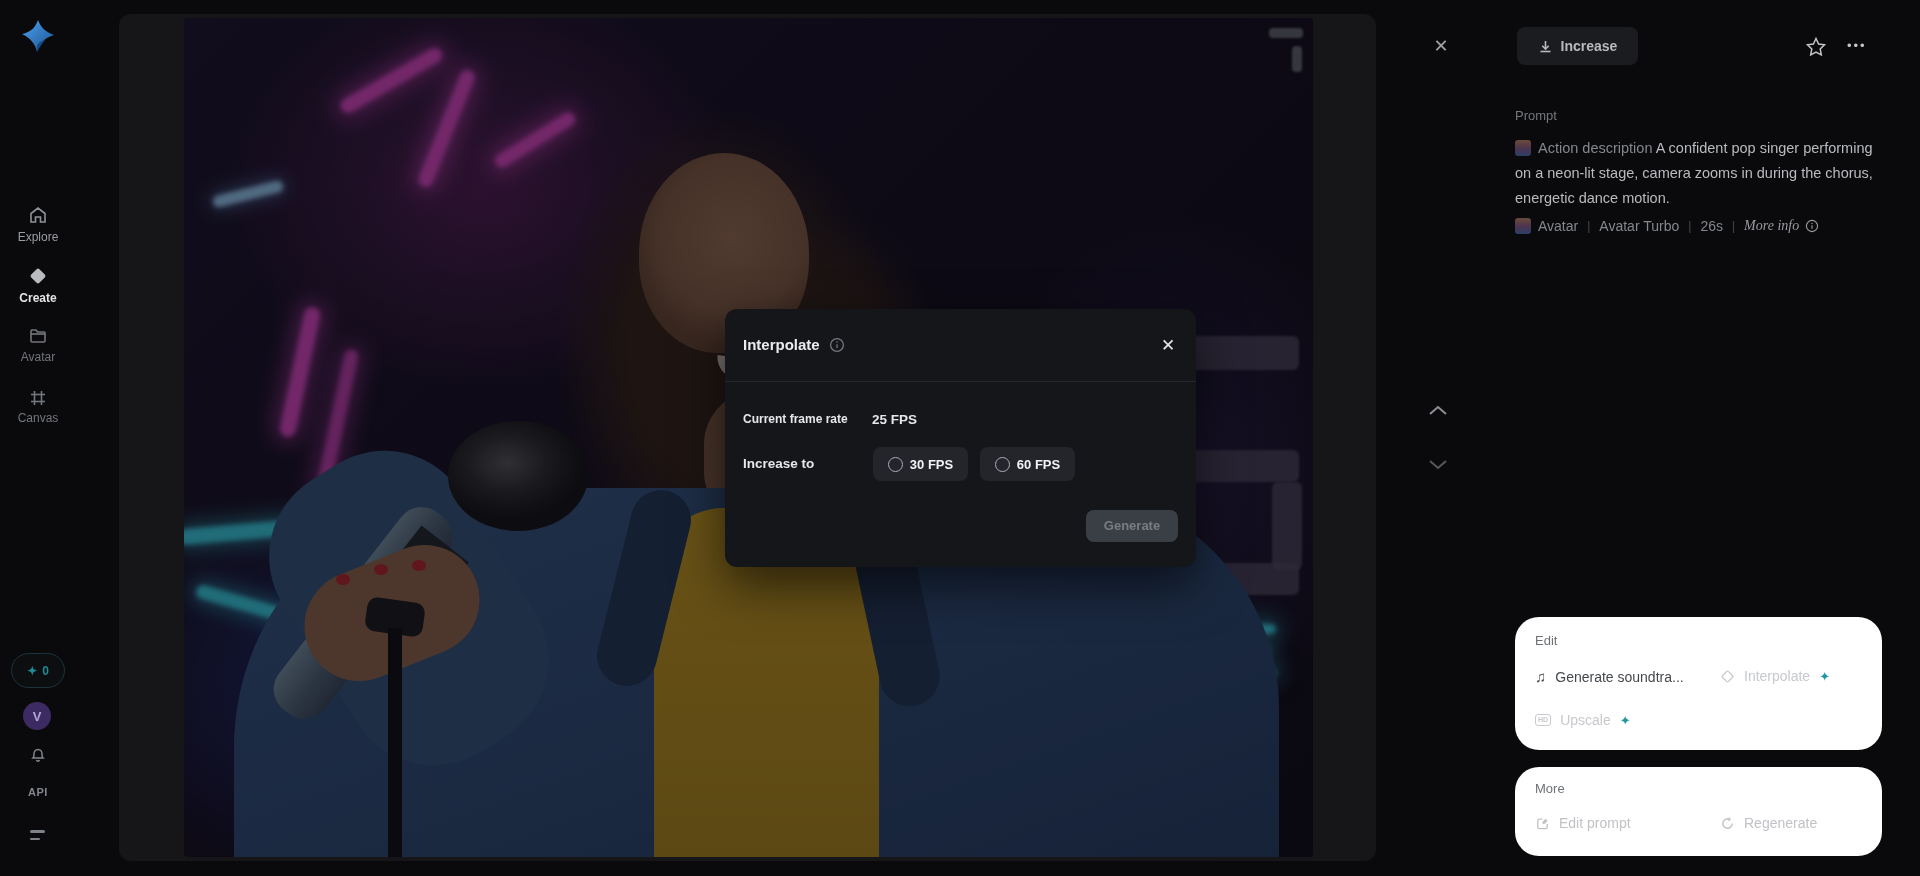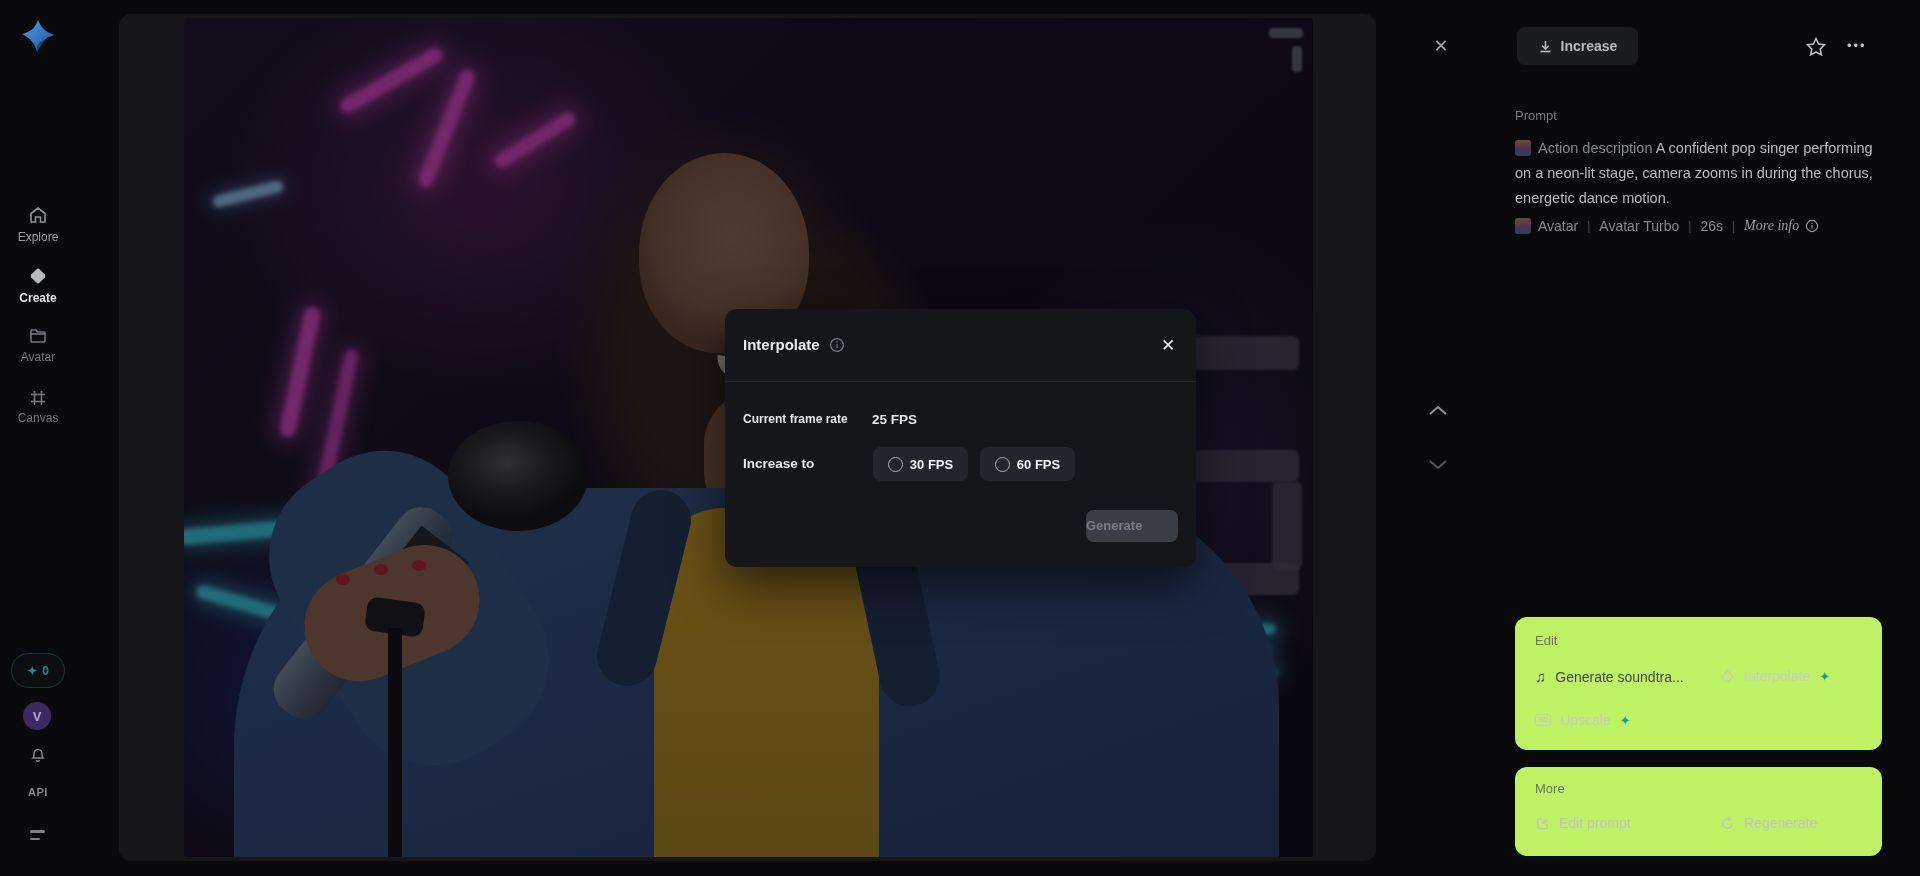--- a/index.html
+++ b/index.html
@@ -25,21 +25,21 @@
   .dim{position:absolute;inset:0;background:rgba(7,7,12,.52);}
 
   
   .modal{position:absolute;left:725px;top:309px;width:471px;height:258px;background:#15161a;border-radius:12px;box-shadow:0 18px 50px rgba(0,0,0,.6);}
   .modal-divider{position:absolute;left:0;top:72px;width:100%;height:1px;background:#26272c;}
   .chip{position:absolute;top:138px;width:95px;height:34px;background:#23252b;border-radius:8px;display:flex;align-items:center;justify-content:center;gap:7px;cursor:pointer;}
   .radio{width:15px;height:15px;border:1.5px solid #a9aeb5;border-radius:50%;}
   .chip span{color:#f2f3f4;font-size:13px;font-weight:bold;text-align:center;}
 
   
-  .rp-card{position:absolute;background:#bef264;border-radius:12px;}
+  .rp-card{position:absolute;background:#ffffff;border-radius:24px;}
   .sep{color:#46484c;font-size:12px;margin:0 9px;}
   .tiny-thumb{display:inline-block;width:16px;height:16px;border-radius:3px;vertical-align:-3px;margin-right:7px;background:linear-gradient(180deg,#6b4a3a 0%,#4a3450 55%,#2c3f66 100%);}
   .edit-item{position:absolute;display:flex;align-items:center;gap:9px;font-size:14px;color:#c7c9cc;cursor:pointer;}
   .spark{color:#1f98a4;font-size:13px;}
   svg{display:block;}
 </style>
 </head>
 <body>
 
 <div id="stage">
@@ -213,21 +213,21 @@
 
     <div class="chip" style="left:148px;">
       <div class="radio"></div>
       <span>30 FPS</span>
     </div>
     <div class="chip" style="left:255px;">
       <div class="radio"></div>
       <span>60 FPS</span>
     </div>
 
-    <div class="abs" style="left:361px;top:201px;width:92px;height:32px;background:#3a3e45;border-radius:8px;color:#787d85;font-size:13px;font-weight:bold;text-align:left;line-height:32px;cursor:not-allowed;">Generate</div>
+    <div class="abs" style="left:361px;top:201px;width:92px;height:32px;background:#3a3e45;border-radius:8px;color:#787d85;font-size:13px;font-weight:bold;text-align:center;line-height:32px;cursor:not-allowed;">Generate</div>
   </div>
 
   <div class="abs" style="left:1517px;top:27px;width:121px;height:38px;background:#1b1c20;border-radius:8px;display:flex;align-items:center;justify-content:center;gap:8px;cursor:pointer;">
     <span>
       <svg width="15" height="15" viewBox="0 0 15 15" fill="none" stroke="#b8babd" stroke-width="1.6">
           <path d="M7.5 2 V9.5"></path>
           <path d="M4.3 6.8 L7.5 10 L10.7 6.8"></path>
           <path d="M2.5 12.5 H12.5"></path>
         </svg>
     </span>

